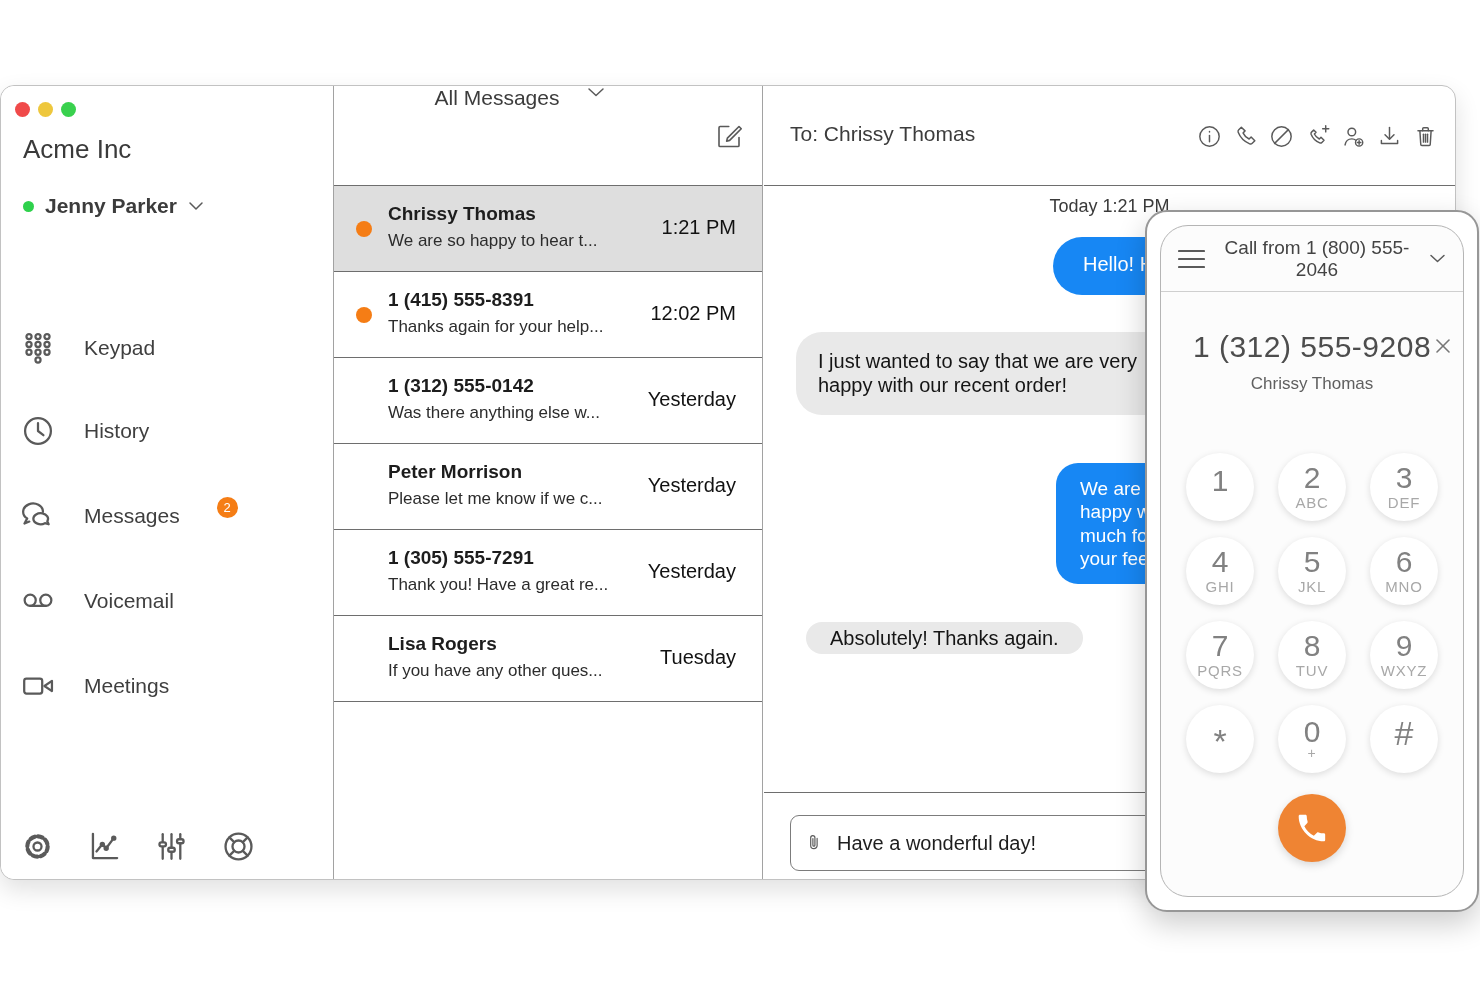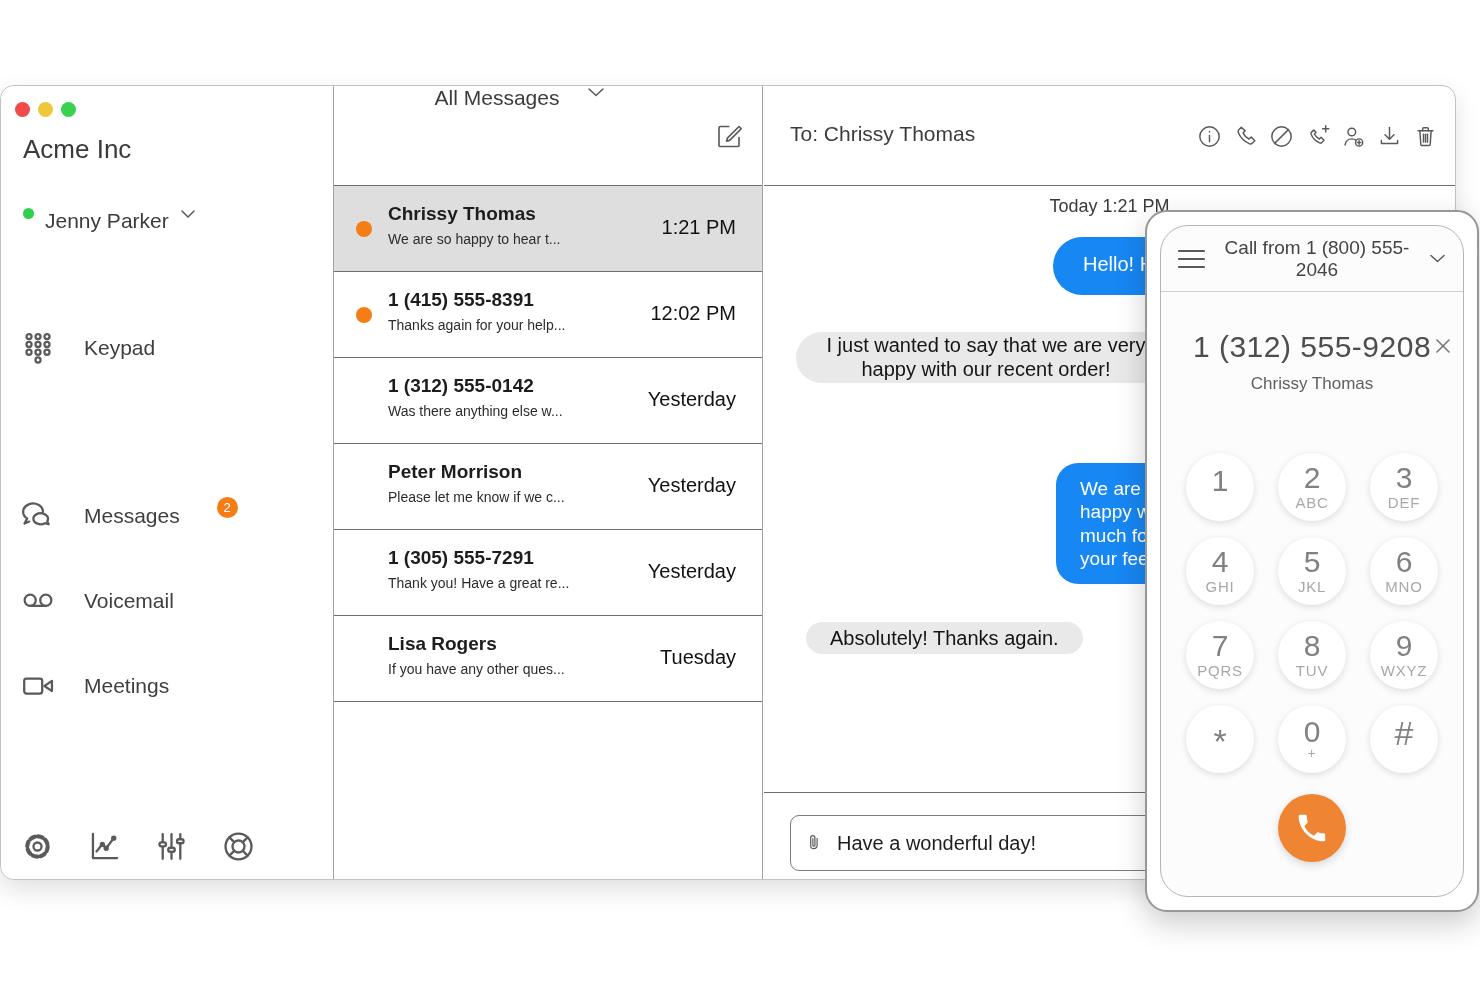--- a/index.html
+++ b/index.html
@@ -14,21 +14,21 @@
 
   
   .sidebar { position:absolute; left:0; top:0; bottom:0; width:333px;
     border-right:1px solid #a2a2a2; border-radius:14px 0 0 14px; background:#fff; }
   .traffic { position:absolute; left:14px; top:16px; display:flex; gap:8px; }
   .traffic span { width:15px; height:15px; border-radius:50%; display:block; }
   .t-red{background:#f04a4a}.t-yellow{background:#eec73d}.t-green{background:#39d14e}
   .company { position:absolute; left:22px; top:48px; font-size:26px; color:#3a3a3a; }
   .user-row { position:absolute; left:22px; top:108px; display:flex; align-items:center; gap:11px; cursor:pointer; }
   .user-dot { width:11px; height:11px; border-radius:50%; background:#2fd14c; }
-  .user-name { font-size:21px; font-weight:400; color:#3c3c3c;margin-top:15px; }
+  .user-name { font-size:21px; font-weight:700; color:#3c3c3c; }
   .nav-item { position:absolute; left:0; width:100%; height:62px; display:flex;
     align-items:center; padding-left:19px; gap:28px; cursor:pointer; }
   .nav-item svg { width:36px; height:36px; flex:0 0 36px; }
   .nav-label { font-size:21px; color:#3f3f3f; }
   .badge { min-width:21px; height:21px; border-radius:50%; background:#f57d15;
     color:#fff; font-size:13px; display:flex; align-items:center; justify-content:center;
     margin-left:9px; margin-top:-18px; }
   .side-foot { position:absolute; left:18px; bottom:14px; display:flex; gap:30px; }
   .side-foot .fico { width:37px; height:37px; cursor:pointer; }
 
@@ -40,40 +40,40 @@
   .filter { position:absolute; left:0; right:56px; top:0; height:100px; display:flex;
     align-items:flex-start; justify-content:center; gap:28px; cursor:pointer; }
   .filter-label { font-size:21px; color:#3c3c3c; }
   .compose { position:absolute; right:18px; top:35px; width:30px; height:30px; cursor:pointer; }
   .convo { position:absolute; left:0; width:100%; height:86px; border-bottom:1px solid #6e6e6e;
     background:#fff; cursor:pointer; }
   .convo.selected { background:#dedede; }
   .c-dot { position:absolute; left:22px; top:35px; width:16px; height:16px;
     border-radius:50%; background:#f57d15; }
   .c-name { position:absolute; left:54px; top:17px; font-size:19px; font-weight:700; color:#1d1d1d; }
-  .c-preview { position:absolute; left:54px; top:45px; font-size:14px; color:#2c2c2c; }
+  .c-preview { position:absolute; left:54px; top:45px; font-size:17px; color:#2c2c2c; }
   .c-time { position:absolute; right:26px; top:30px; font-size:20px; color:#121212; }
 
   
   .chat-panel { position:absolute; left:763px; top:0; bottom:0; right:0; }
   .chat-header { position:absolute; left:0; right:0; top:0; height:100px;
     border-bottom:1px solid #6e6e6e; }
   .to-label { position:absolute; left:26px; top:36px; font-size:21px; color:#3c3c3c; }
   .chat-toolbar { position:absolute; right:16px; top:0; height:100px; display:flex;
     align-items:center; gap:9px; }
   .chat-toolbar .tico { width:27px; height:27px; cursor:pointer; }
   .chat-body { position:absolute; left:0; right:0; top:100px; bottom:87px; }
   .date-header { position:absolute; left:0; right:0; top:10px; text-align:center;
     font-size:18px; color:#3a3a3a; }
   .bubble { position:absolute; font-size:20px; line-height:1.22; }
   .bubble.out { background:#1787f4; color:#fff; }
   .bubble.in { background:#e9e9e9; color:#151515; }
   .b-hello { left:289px; top:51px; width:300px; height:58px; border-radius:29px;
     padding:15px 0 0 30px; }
-  .b-gray1 { left:32px; top:146px; width:380px; border-radius:26px; padding:1px 22px;text-align:center; }
+  .b-gray1 { left:32px; top:146px; width:380px; border-radius:26px; padding:17px 22px; }
   .b-blue2 { left:292px; top:277px; width:330px; border-radius:22px; padding:14px 24px;
     white-space:pre-line; font-size:19px; line-height:1.23; }
   .b-gray2 { left:42px; top:436px; border-radius:32px; padding:4px 24px; white-space:nowrap; }
   .bubble.tail::after { content:""; position:absolute; left:-7px; bottom:0; width:20px;
     height:20px; background:#e9e9e9; border-bottom-right-radius:15px; z-index:-1; }
   .bubble.tail::before { content:""; position:absolute; left:-13px; bottom:-1px; width:13px;
     height:21px; background:#fff; border-bottom-right-radius:12px; }
   .chat-footer { position:absolute; left:0; right:0; bottom:0; height:87px;
     border-top:1px solid #6e6e6e; }
   .msg-input-wrap { position:absolute; left:26px; top:22px; width:470px; height:56px;
@@ -146,20 +146,27 @@
           <circle cx="12" cy="9.6" r="1.7"></circle>
           <circle cx="18" cy="9.6" r="1.7"></circle>
         <circle cx="6" cy="14.8" r="1.7"></circle>
           <circle cx="12" cy="14.8" r="1.7"></circle>
           <circle cx="18" cy="14.8" r="1.7"></circle>
         <circle cx="12" cy="20" r="1.7"></circle>
       </svg>
       <span class="nav-label">Keypad</span>
     </div>
 
+    <div class="nav-item" style="top:314px">
+      <svg class="stroke" viewBox="0 0 24 24">
+        <circle cx="12" cy="12" r="8.6"></circle>
+          <path d="M12 6.8V12l3.6 2.8"></path>
+      </svg>
+      <span class="nav-label">History</span>
+    </div>
 
     <div class="nav-item" style="top:399px">
       <svg class="stroke" viewBox="0 0 24 24">
         <path d="M15.3 9.3a6.6 5.5 0 1 0-10.5 4.3L3 17l3.2-1.3"></path>
         <path d="M8.9 13.9a4.9 3.7 0 1 1 9.3 1.6l.9 2-2.5-.7a4.9 3.7 0 0 1-7.7-2.9z" fill="#ffffff"></path>
       </svg>
       <span class="nav-label">Messages</span>
       <span class="badge">2</span>
     </div>
 

